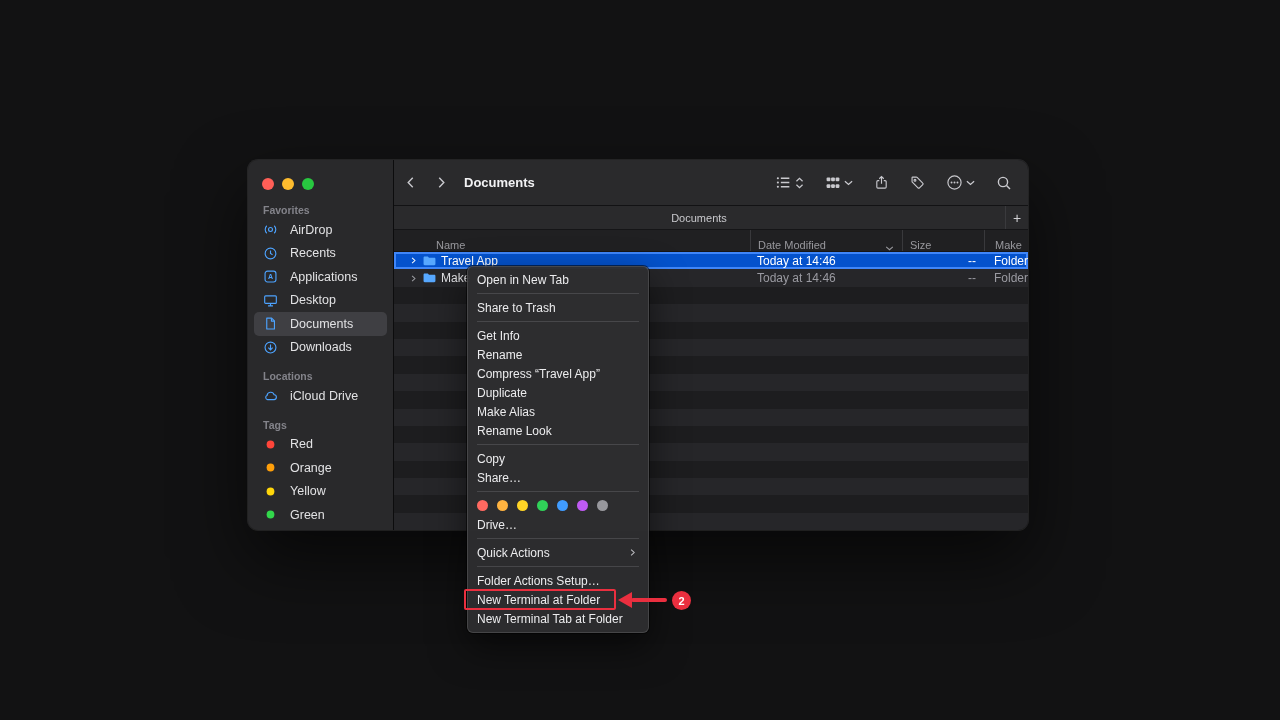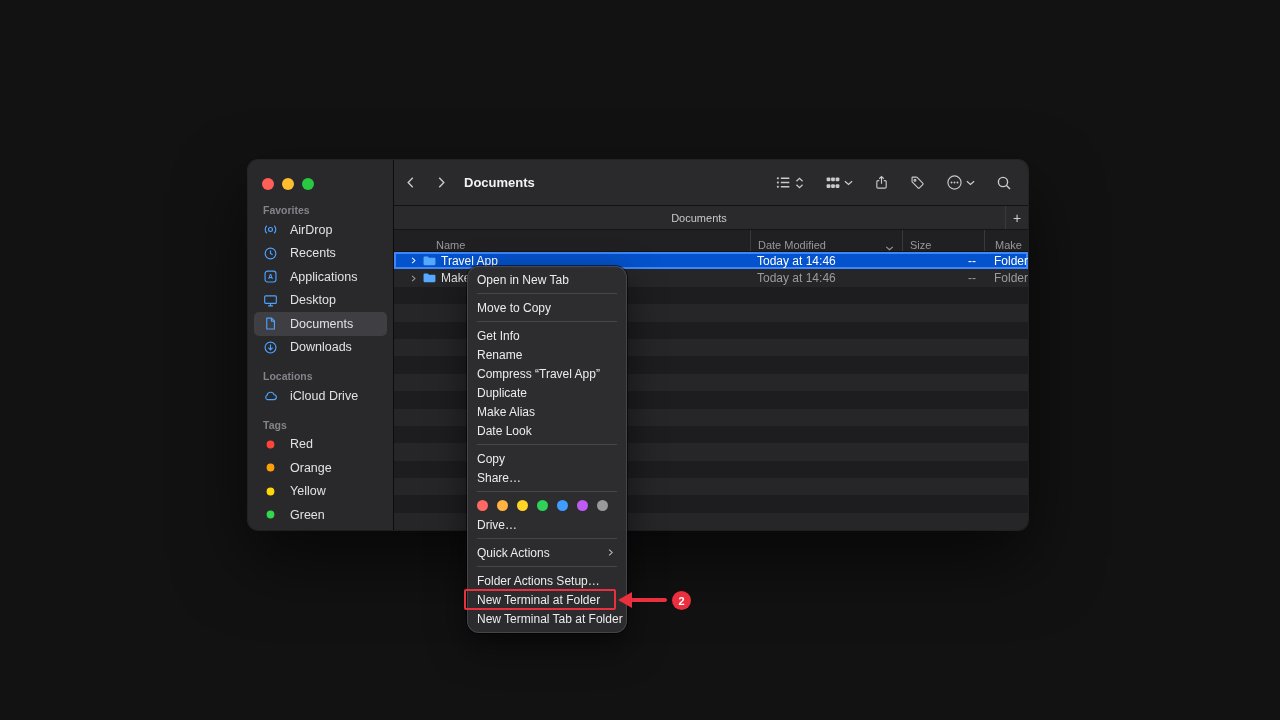--- a/index.html
+++ b/index.html
@@ -89,22 +89,22 @@
   .c-size { width: 82px; flex: none; justify-content: flex-end; padding-right: 8px; color: #9a9aa1; }
   .c-kind { width: 44px; flex: none; padding-left: 10px; color: #9a9aa1; white-space: nowrap; }
   .row.selected .c-date, .row.selected .c-size, .row.selected .c-kind { color: #fff; }
   .disclosure { display: inline-flex; color: #9fa0a6; }
   .row.selected .disclosure { color: #fff; }
   .ficon { display: inline-flex; }
   .fname { white-space: nowrap; }
 
   
   .context-menu {
-    position: absolute; left: 467px; top: 266px; width: 160px; z-index: 10;
-    background: rgba(45,45,48,.97); border-radius: 12px; padding: 4px 0 5px;
+    position: absolute; left: 467px; top: 266px; width: 182px; z-index: 10;
+    background: rgba(45,45,48,.97); border-radius: 6px; padding: 4px 0 5px;
     box-shadow: 0 0 0 1px rgba(0,0,0,.55), inset 0 0 0 1px rgba(255,255,255,.12), 0 14px 36px rgba(0,0,0,.55);
     font-size: 12px; color: #ececee;
   }
   .menu-item { height: 19px; padding: 0 12px 0 10px; display: flex; align-items: center; justify-content: space-between; white-space: nowrap; }
   .menu-sep { height: 1px; margin: 4px 10px; background: #5c5c60; opacity: .55; }
   .menu-tags { height: 19px; padding: 0 10px; display: flex; align-items: center; gap: 9px; }
   .tag-dot { width: 11px; height: 11px; border-radius: 50%; }
   .sub-chev { display: inline-flex; color: #c2c2c7; }
 
   
@@ -441,40 +441,40 @@
 
   </div>
 </div>
 
 <div class="context-menu" id="context-menu">
     <div class="menu-item">
       <span>Open in New Tab</span>
     </div>
     <div class="menu-sep"></div>
     <div class="menu-item">
-      <span>Move to Copy</span>
+      <span>Share to Trash</span>
     </div>
     <div class="menu-sep"></div>
     <div class="menu-item">
       <span>Get Info</span>
     </div>
     <div class="menu-item">
       <span>Rename</span>
     </div>
     <div class="menu-item">
       <span>Compress “Travel App”</span>
     </div>
     <div class="menu-item">
       <span>Duplicate</span>
     </div>
     <div class="menu-item">
       <span>Make Alias</span>
     </div>
     <div class="menu-item">
-      <span>Date Look</span>
+      <span>Rename Look</span>
     </div>
     <div class="menu-sep"></div>
     <div class="menu-item">
       <span>Copy</span>
     </div>
     <div class="menu-item">
       <span>Share…</span>
     </div>
     <div class="menu-sep"></div>
     <div class="menu-tags">

